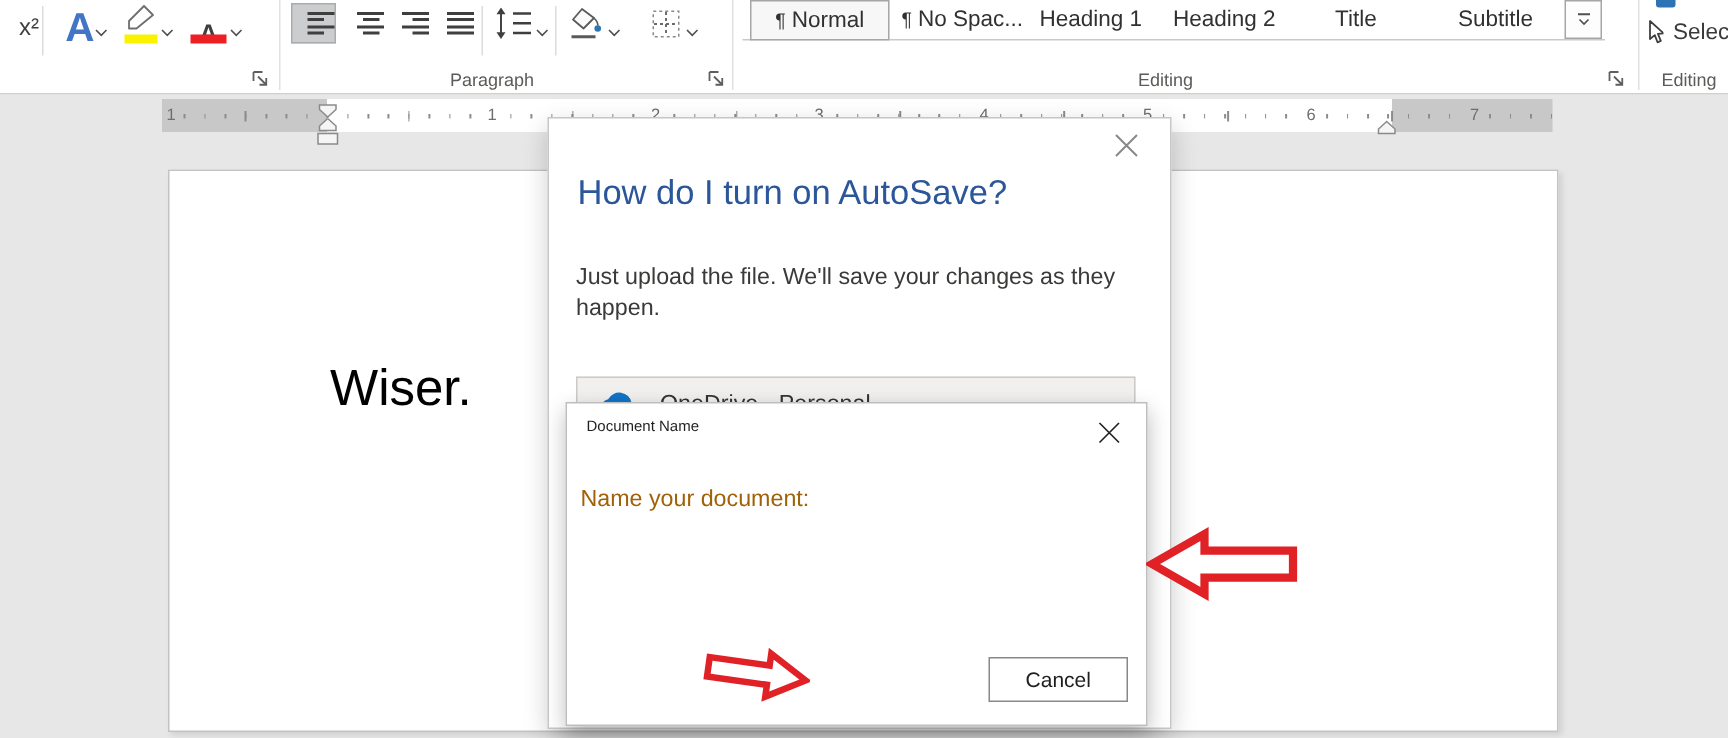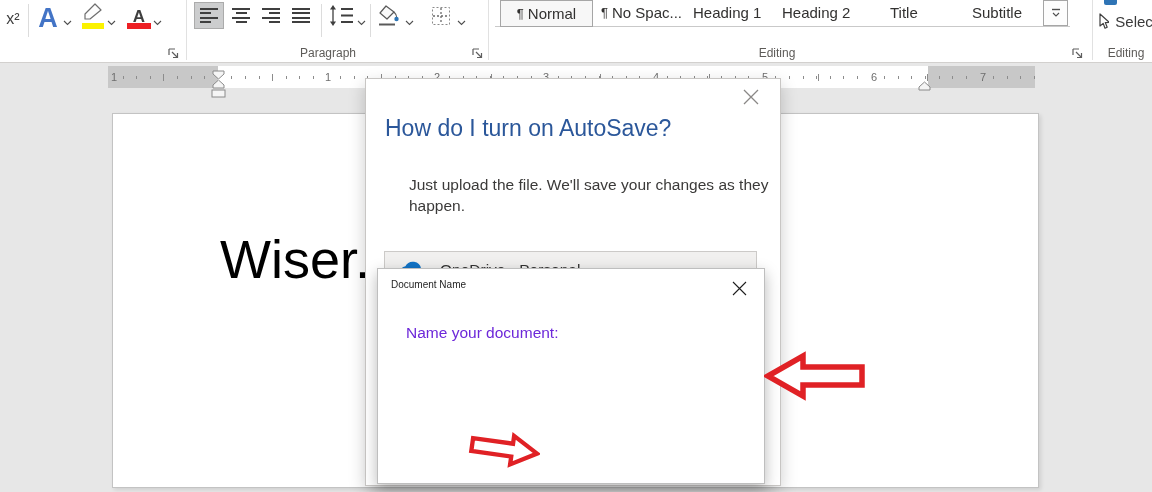--- a/index.html
+++ b/index.html
@@ -4,21 +4,21 @@
 <style>
   html,body{margin:0;padding:0;}
   .stage{position:relative;width:1152px;height:492px;background:#E7E7E7;overflow:hidden;
          font-family:"Liberation Sans",sans-serif;color:#3F3F3F;}
 
   
   .ribbon{position:absolute;left:0;top:0;width:1152px;height:62px;background:#FFFFFF;
           border-bottom:1px solid #D2D0CE;}
   .grp-sep{position:absolute;top:0;width:1px;height:60px;background:#E1E1E1;}
   .minisep{position:absolute;top:4px;width:1px;height:33px;background:#DCDCDC;}
-  .rbtn{position:absolute;display:flex;align-items:center;justify-content:center;
+  .rbtn{position:absolute;display:flex;align-items:center;justify-content:flex-end;
         background:transparent;border:none;padding:0;cursor:default;}
   .rbtn.selected{background:#CCCDCE;border:1px solid #ABABAB;}
   .grp-label{position:absolute;top:46px;font-size:12px;color:#5D5B58;text-align:center;}
   .chev{position:absolute;}
   .launcher{position:absolute;width:13px;height:13px;}
   .sup-x{font-size:16px;color:#3F3F3F;}
   .fx-a{font-size:27px;font-weight:bold;color:#4374C6;line-height:30px;}
   .fc-a{font-size:17px;font-weight:bold;color:#3F3F3F;line-height:18px;}
   .color-bar{position:absolute;width:24px;height:6px;}
   .al-icon{display:flex;flex-direction:column;gap:2.5px;width:18px;}
@@ -46,38 +46,38 @@
           background-image:repeating-linear-gradient(90deg,transparent 0 54px,#8C8C8C 54px 55px,transparent 55px 109.2px);
           background-position-x:1px;}
   .rnum{position:absolute;top:5px;width:12px;font-size:11px;line-height:13px;color:#6E6E6E;text-align:center;}
   .rnum.onwhite{background:#FFFFFF;}
   .rnum.onmargin{background:#C8C8C8;}
   .indent{position:absolute;}
 
   
   .page{position:absolute;left:112px;top:113px;width:925px;height:373px;background:#FFFFFF;
         border:1px solid #C3C3C3;box-shadow:2px 2px 4px rgba(0,0,0,0.10);}
-  .doc-text{position:absolute;left:107px;top:119px;font-size:54px;color:#000;line-height:52px;}
+  .doc-text{position:absolute;left:107px;top:119px;font-size:34px;color:#000;line-height:52px;}
 
   
   .dlg-autosave{position:absolute;left:365px;top:78px;width:414px;height:406px;background:#FFFFFF;
                 border:1px solid #C8C6C4;box-shadow:0 6px 16px rgba(0,0,0,0.20);}
   .as-close{position:absolute;right:20px;top:9px;width:18px;height:18px;}
   .as-title{position:absolute;left:19px;top:36px;font-size:23px;color:#2B579A;}
-  .as-body{position:absolute;left:18px;top:95px;width:378px;font-size:15.5px;line-height:21px;color:#3B3A39;margin-left:25px;}
+  .as-body{position:absolute;left:18px;top:95px;width:378px;font-size:15.5px;line-height:21px;color:#3B3A39;}
   .od-row{position:absolute;left:18px;top:172px;width:373px;height:38px;background:#F1F0EF;
           border:1px solid #CCCAC8;display:flex;align-items:center;gap:13px;padding-left:12px;box-sizing:border-box;}
   .od-label{font-size:15.5px;color:#333;}
 
   
   .dlg-name{position:absolute;left:377px;top:268px;width:386px;height:214px;background:#FFFFFF;
             border:1px solid #BEBEBE;box-shadow:0 5px 14px rgba(0,0,0,0.28);}
   .dn-title{position:absolute;left:13px;top:10px;font-size:10px;color:#1F1F1F;}
   .dn-close{position:absolute;left:353px;top:11px;width:17px;height:17px;}
-  .dn-label{position:absolute;left:28px;top:55px;font-size:15.5px;color:#6d28d9;}
+  .dn-label{position:absolute;left:9px;top:55px;font-size:15.5px;color:#a16207;}
   .name-input{position:absolute;left:12px;top:88px;width:360px;height:34px;box-sizing:border-box;
               border:1px solid #34567E;background:#fff;padding:0 10px;font-size:15.5px;color:#333;
               font-family:"Liberation Sans",sans-serif;outline:none;}
   .dn-btn{position:absolute;top:169px;width:93px;height:30px;background:#FFFFFF;border:1px solid #8A8886;
           font-size:14px;color:#201F1E;font-family:"Liberation Sans",sans-serif;}
 
   
   .arrow{position:absolute;z-index:30;}
 </style>
 </head>
@@ -321,20 +321,21 @@
   </div>
 
   <div class="dlg-name">
     <div class="dn-title">Document Name</div>
     <span class="dn-close">
       <svg width="17" height="17">
           <path d="M2 2 L15 15 M15 2 L2 15" stroke="#1F1F1F" stroke-width="1.1"></path>
         </svg>
     </span>
     <div class="dn-label">Name your document:</div>
+    <button class="dn-btn" style="left:281px">Cancel</button>
   </div>
 
   <div class="arrow" style="left:764px;top:351px">
     <svg width="102" height="50" viewBox="0 0 102 50">
       <polygon points="4,25 39,5 39,16 98,16 98,34 39,34 39,45" fill="#FFFFFF" stroke-width="5.5" stroke-linejoin="miter" stroke="#E02125"></polygon>
     </svg>
   </div>
   <div class="arrow" style="left:468px;top:425px;transform:rotate(8deg)">
     <svg width="72" height="48" viewBox="0 0 100 50">
       <polygon points="96,25 61,5 61,16 5,16 5,34 61,34 61,45" fill="#FFFFFF" stroke-width="6" stroke-linejoin="miter" stroke="#E02125"></polygon>

